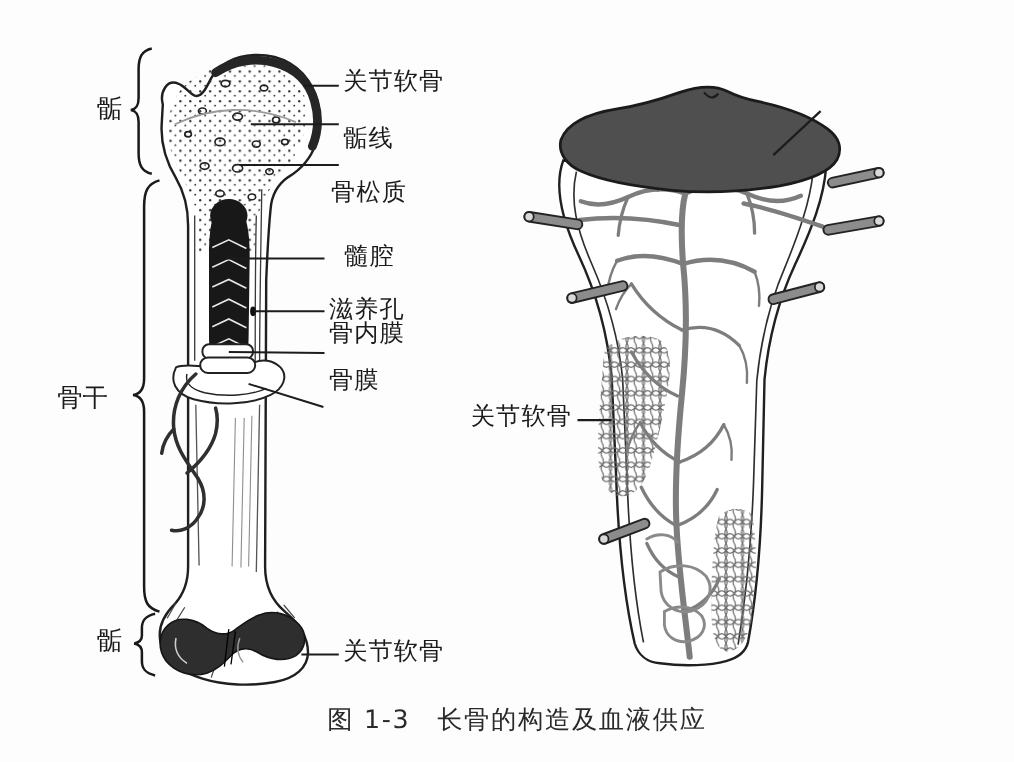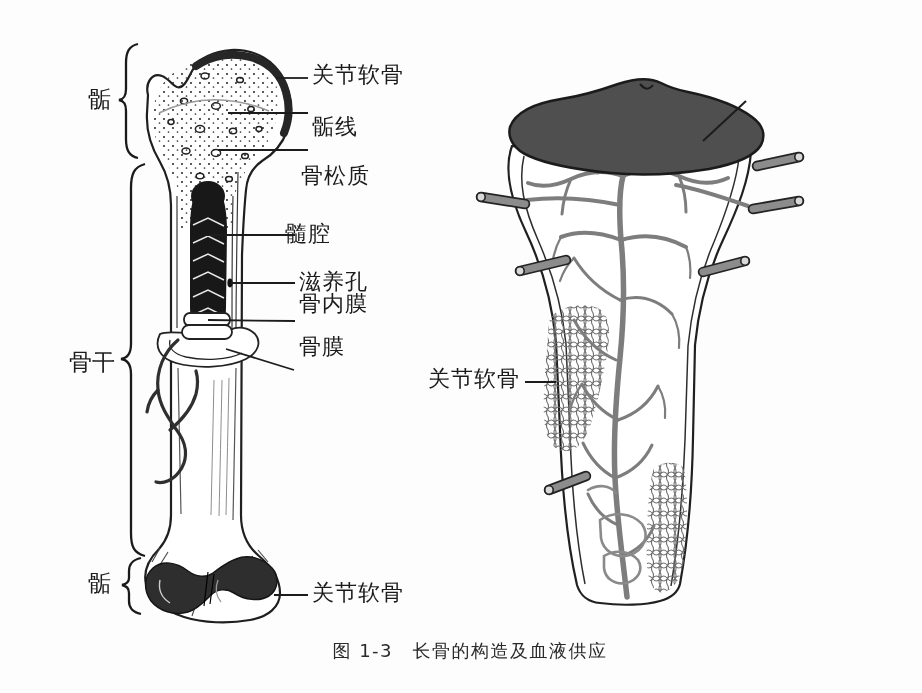--- a/index.html
+++ b/index.html
@@ -9,33 +9,33 @@
   }
   svg{position:absolute;left:0;top:0;}
   .lbl{
     position:absolute;color:#1b1b1b;font-weight:400;font-size:22px;
     letter-spacing:1px;white-space:nowrap;line-height:1;
   }
   .bracket-lbl{font-size:23px;letter-spacing:0;}
   .lbl-art-top   {left:312px;top:64px;}
   .lbl-epiline   {left:312px;top:116px;}
   .lbl-spongy    {left:301px;top:137px;margin-top:28px;}
-  .lbl-marrow    {left:285px;top:223px;}
+  .lbl-marrow    {left:313px;top:223px;}
   .lbl-nutrient  {left:299px;top:271px;}
   .lbl-endost    {left:299px;top:293px;}
   .lbl-periost   {left:299px;top:336px;}
   .lbl-art-bot   {left:312px;top:582px;}
   .lbl-epi-top   {left:88px;top:88px;}
-  .lbl-diaphysis {left:69px;top:351px;}
+  .lbl-diaphysis {left:52px;top:351px;}
   .lbl-epi-bot   {left:88px;top:572px;}
   .lbl-avascular {left:704px;top:72px;letter-spacing:2px;}
   .lbl-perivessel{left:428px;top:368px;}
   .caption{
     position:absolute;left:250px;top:639px;width:440px;text-align:center;
-    font-size:18px;font-weight:500;color:#2a2a2a;letter-spacing:1.5px;white-space:nowrap;
+    font-size:23px;font-weight:500;color:#2a2a2a;letter-spacing:1.5px;white-space:nowrap;
   }
 </style>
 </head>
 <body>
 
 <div class="stage">
 
 <svg width="922" height="693" viewBox="0 0 922 693">
   <defs>
     <pattern id="stipple" width="9" height="9" patternUnits="userSpaceOnUse">

